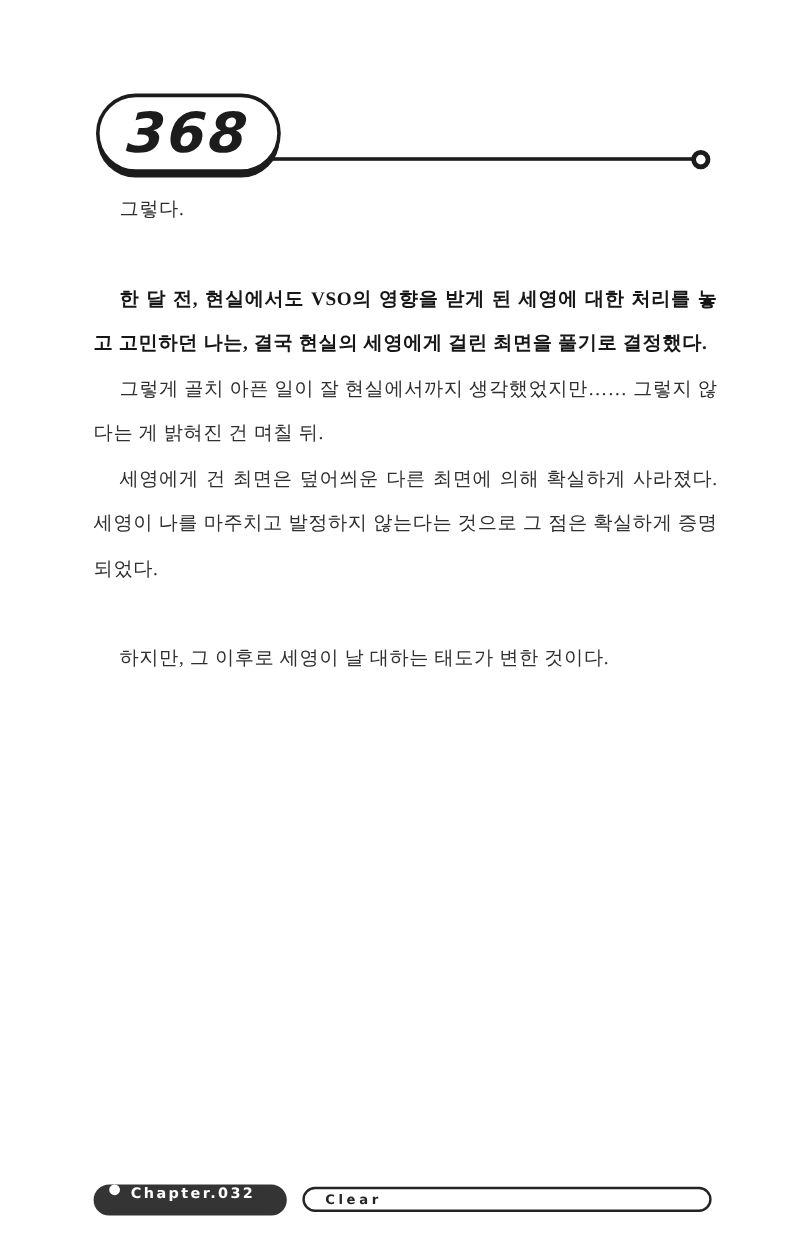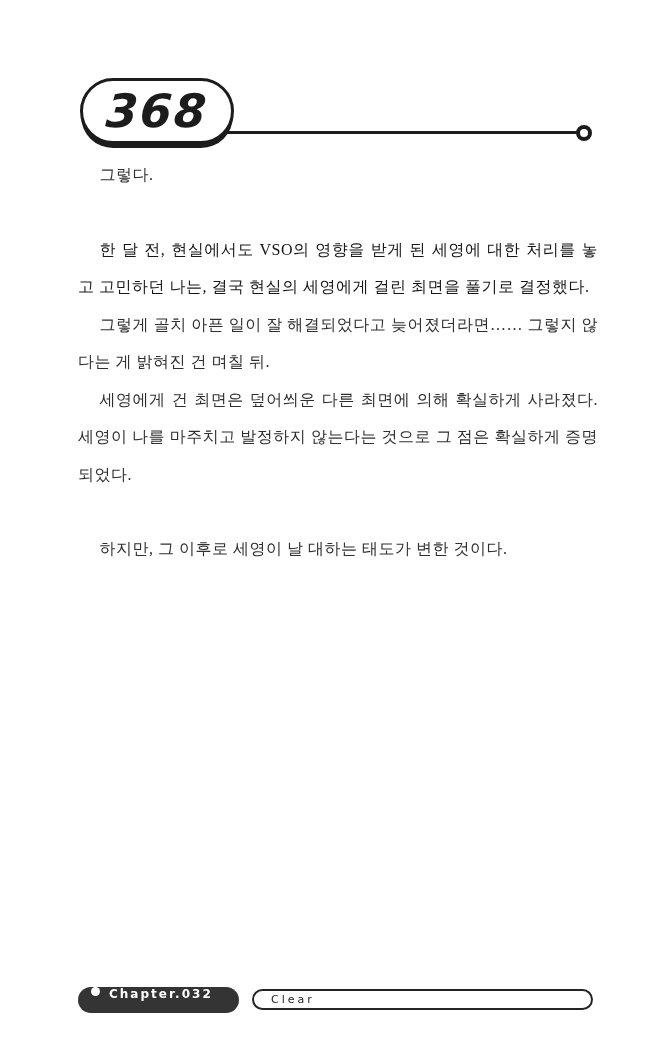--- a/index.html
+++ b/index.html
@@ -76,21 +76,21 @@
     letter-spacing: 0.5px;
   }
   .text-body p {
     margin: 0;
     text-indent: 1.35em;
   }
   .text-body p.gap {
     margin-top: 37px;
   }
   .text-body p.bold {
-    font-weight: normal;
+    font-weight: bold;
     color: #161616;
   }
 
   
   .footer {
     position: absolute;
     left: 78px;
     top: 987px;
     width: 516px;
     height: 28px;
@@ -132,42 +132,42 @@
     height: 21px;
     background: #ffffff;
     border: 2px solid #242424;
     border-radius: 11px;
     display: flex;
     align-items: center;
     padding-left: 17px;
   }
   .clear-label {
     font-size: 11px;
-    font-weight: normal;
+    font-weight: bold;
     letter-spacing: 3px;
     color: #242424;
     white-space: nowrap;
     text-align: right;
   }
 </style>
 </head>
 <body>
 
 <div class="page">
 
   <div class="page-badge">
     <span class="num">368</span>
   </div>
   <div class="header-rule"></div>
   <div class="header-rule-dot"></div>
 
   <div class="text-body">
       <p>그렇다.</p>
       <p class="bold gap">한 달 전, 현실에서도 VSO의 영향을 받게 된 세영에 대한 처리를 놓고 고민하던 나는, 결국 현실의 세영에게 걸린 최면을 풀기로 결정했다.</p>
-      <p>그렇게 골치 아픈 일이 잘 해결되었다고 늦어졌더라면…… 그렇지 않다는 게 밝혀진 건 며칠 뒤.</p>
+      <p>그렇게 골치 아픈 일이 잘 현실에서까지 생각했었지만…… 그렇지 않다는 게 밝혀진 건 며칠 뒤.</p>
       <p>세영에게 건 최면은 덮어씌운 다른 최면에 의해 확실하게 사라졌다. 세영이 나를 마주치고 발정하지 않는다는 것으로 그 점은 확실하게 증명되었다.</p>
       <p class="gap">하지만, 그 이후로 세영이 날 대하는 태도가 변한 것이다.</p>
     </div>
 
   <div class="footer">
     <div class="chapter-pill">
       <span class="chapter-dot"></span>
       <span class="chapter-label">Chapter.032</span>
     </div>
     <div class="clear-pill">

